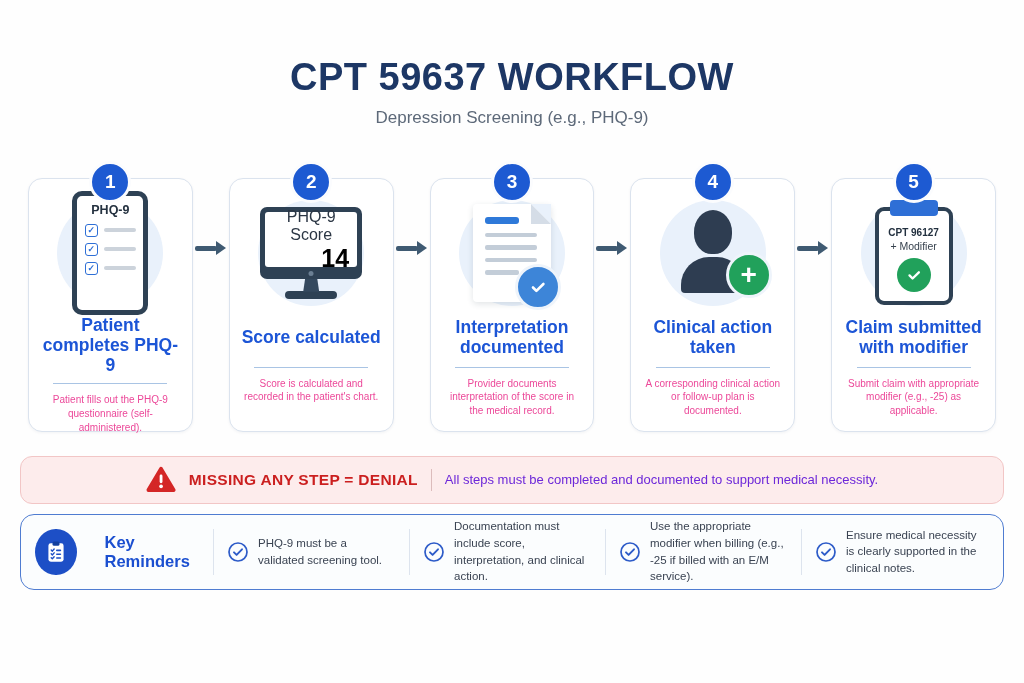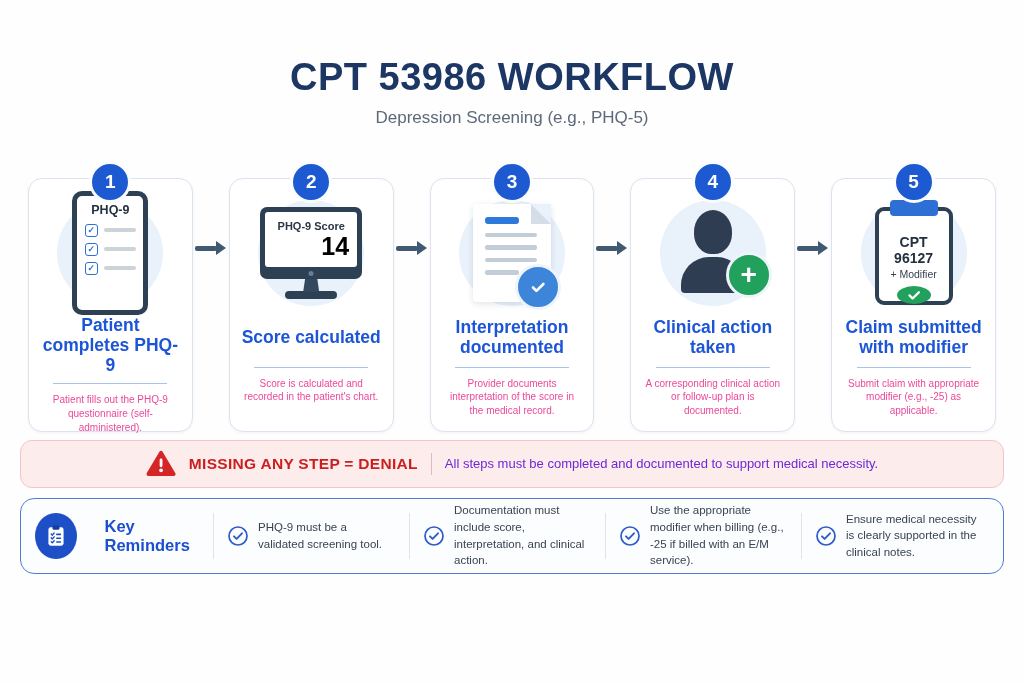--- a/index.html
+++ b/index.html
@@ -40,21 +40,21 @@
         color:#2e6fd6; font-size:9px; line-height:10px; font-weight:700; }
   .cb-line { width:32px; height:3.5px; background:#ccd3db; border-radius:2px; }
 
   
   .monitor { position:relative; }
   .monitor-frame { width:102px; height:72px; background:#2e4154; border-radius:7px; padding:5px 5px 12px; box-sizing:border-box; position:relative; }
   .monitor-frame::after { content:''; position:absolute; bottom:3px; left:50%; transform:translateX(-50%);
                           width:5px; height:5px; border-radius:50%; background:#6b7f93; }
   .screen { width:100%; height:100%; background:#fff; border-radius:3px; display:flex; flex-direction:column;
             align-items:center; justify-content:center; }
-  .screen-label { font-size:11px; font-weight:700; color:#2b3644; }
+  .screen-label { font-size:16px; font-weight:400; color:#2b3644; }
   .screen-score { font-size:25px; font-weight:700; color:#000000; line-height:1; margin-top:2px;margin-left:48px; }
   .monitor-neck { width:16px; height:13px; background:#35495e; margin:0 auto;
                   clip-path:polygon(12% 0, 88% 0, 100% 100%, 0 100%); }
   .monitor-base { width:52px; height:8px; border-radius:4px; background:#2e4154; margin:-1px auto 0; }
 
   
   .doc { position:relative; width:78px; height:98px; background:#fff; border-radius:4px;
          box-shadow:0 2px 6px rgba(45,62,80,.14); padding:13px 12px; box-sizing:border-box; text-align:left; }
   .doc-fold { position:absolute; top:0; right:0; }
   .doc-line-blue { width:34px; height:7px; background:#2e79d9; border-radius:3px; margin-bottom:9px; }
@@ -73,27 +73,27 @@
 
   
   .clipboard { position:relative; width:78px; height:98px; background:#fff; border:4px solid #2e4154; border-radius:9px;
                box-sizing:border-box; margin-top:6px; display:flex; flex-direction:column; align-items:center; padding-top:12px; }
   .clip-bar { position:absolute; top:-11px; left:50%; transform:translateX(-50%); width:48px; height:16px;
               background:#2e6fd6; border-radius:4px; }
   .clip-tab { position:absolute; top:-19px; left:50%; transform:translateX(-50%); width:20px; height:12px;
               background:#2e6fd6; border-radius:5px 5px 0 0; }
   .clip-dot { position:absolute; top:-16px; left:50%; transform:translateX(-50%); width:6px; height:6px;
               background:#fff; border-radius:50%; z-index:2; }
-  .clip-label { font-size:14px; font-weight:700; color:#22303f; margin-top:11px; }
+  .clip-label { font-size:10px; font-weight:700; color:#22303f; margin-top:4px; }
   .clip-sublabel { font-size:10.5px; color:#38434f; margin-top:2px; }
   .clip-check { position:relative; margin-top:6px; width:34px; height:34px; border-radius:50%; background:#21a15b;
                 display:flex; align-items:center; justify-content:center; }
 
   
-  .warning { width:984px; height:48px; margin:8px auto 0; background:#fdecec; border:1px solid #f2c6c6;
+  .warning { width:984px; height:48px; margin:24px auto 0; background:#fdecec; border:1px solid #f2c6c6;
              border-radius:12px; display:flex; align-items:center; justify-content:center; gap:13px; box-sizing:border-box; }
   .warn-headline { font-size:15.5px; font-weight:700; color:#cb1f1f; letter-spacing:.3px; }
   .warn-divider { width:1px; height:22px; background:#dcbcbc; }
   .warn-detail { font-size:13px; color:#6d28d9; }
 
   
   .reminders { width:984px; height:76px; margin:10px auto 0; background:#fbfdfe; border:1.5px solid #4f7cd1;
                border-radius:14px; display:flex; align-items:center; box-sizing:border-box; padding:0 6px 0 14px; }
   .rem-label { display:flex; align-items:center; gap:28px; flex:0 0 178px; }
   .rem-badge { width:46px; height:46px; border-radius:50%; background:#1d4fc6; display:flex; align-items:center; justify-content:center; }
@@ -101,22 +101,22 @@
   .v-divider { width:1px; align-self:center; height:46px; background:#dde4ee; flex:0 0 1px; }
   .rem-item { flex:1 1 0; display:flex; align-items:center; gap:9px; padding:0 13px; }
   .rem-text { font-size:11.5px; line-height:1.45; color:#3a4352; }
 </style>
 </head>
 <body>
 
 <div class="canvas">
 
   <div class="header">
-    <h1>CPT 53986 WORKFLOW</h1>
-    <p>Depression Screening (e.g., PHQ-5)</p>
+    <h1>CPT 59637 WORKFLOW</h1>
+    <p>Depression Screening (e.g., PHQ-9)</p>
   </div>
 
   <div class="steps-row">
 
     <div class="step-card">
       <div class="step-num">1</div>
       <div class="icon-wrap">
         <div class="icon-bg"></div>
         <div class="tablet">
           <div class="tablet-label">PHQ-9</div>

